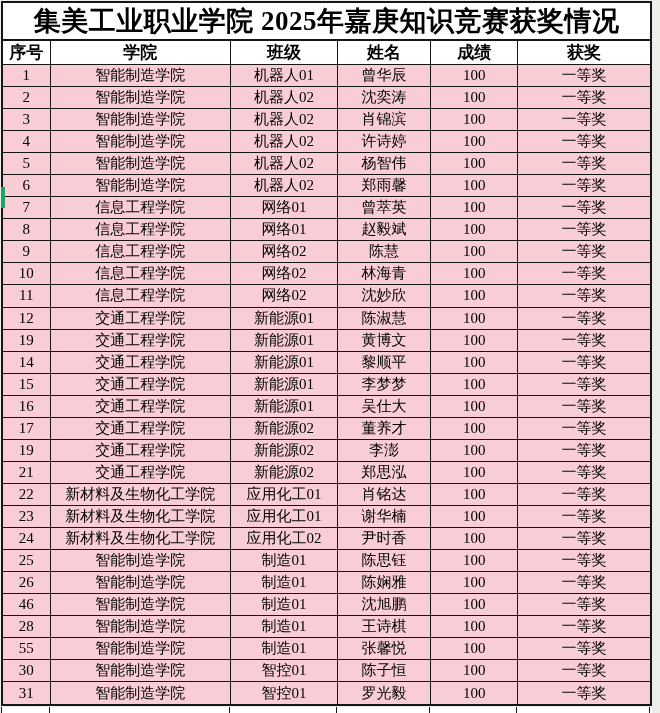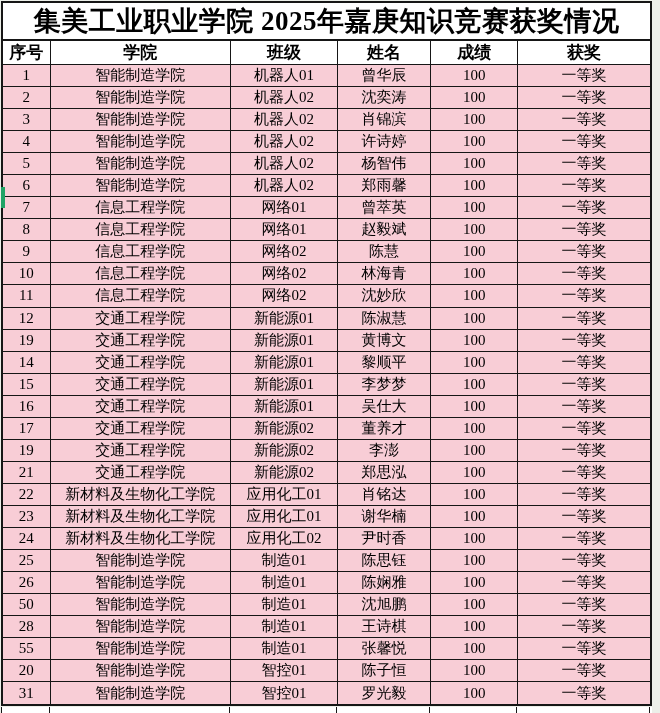--- a/index.html
+++ b/index.html
@@ -272,21 +272,21 @@
         </tr>
         <tr>
           <td class="c0">26</td>
           <td class="c1">智能制造学院</td>
           <td class="c2">制造01</td>
           <td class="c3">陈娴雅</td>
           <td class="c4">100</td>
           <td class="c5">一等奖</td>
         </tr>
         <tr>
-          <td class="c0">50</td>
+          <td class="c0">46</td>
           <td class="c1">智能制造学院</td>
           <td class="c2">制造01</td>
           <td class="c3">沈旭鹏</td>
           <td class="c4">100</td>
           <td class="c5">一等奖</td>
         </tr>
         <tr>
           <td class="c0">28</td>
           <td class="c1">智能制造学院</td>
           <td class="c2">制造01</td>
@@ -296,21 +296,21 @@
         </tr>
         <tr>
           <td class="c0">55</td>
           <td class="c1">智能制造学院</td>
           <td class="c2">制造01</td>
           <td class="c3">张馨悦</td>
           <td class="c4">100</td>
           <td class="c5">一等奖</td>
         </tr>
         <tr>
-          <td class="c0">20</td>
+          <td class="c0">30</td>
           <td class="c1">智能制造学院</td>
           <td class="c2">智控01</td>
           <td class="c3">陈子恒</td>
           <td class="c4">100</td>
           <td class="c5">一等奖</td>
         </tr>
         <tr>
           <td class="c0">31</td>
           <td class="c1">智能制造学院</td>
           <td class="c2">智控01</td>

